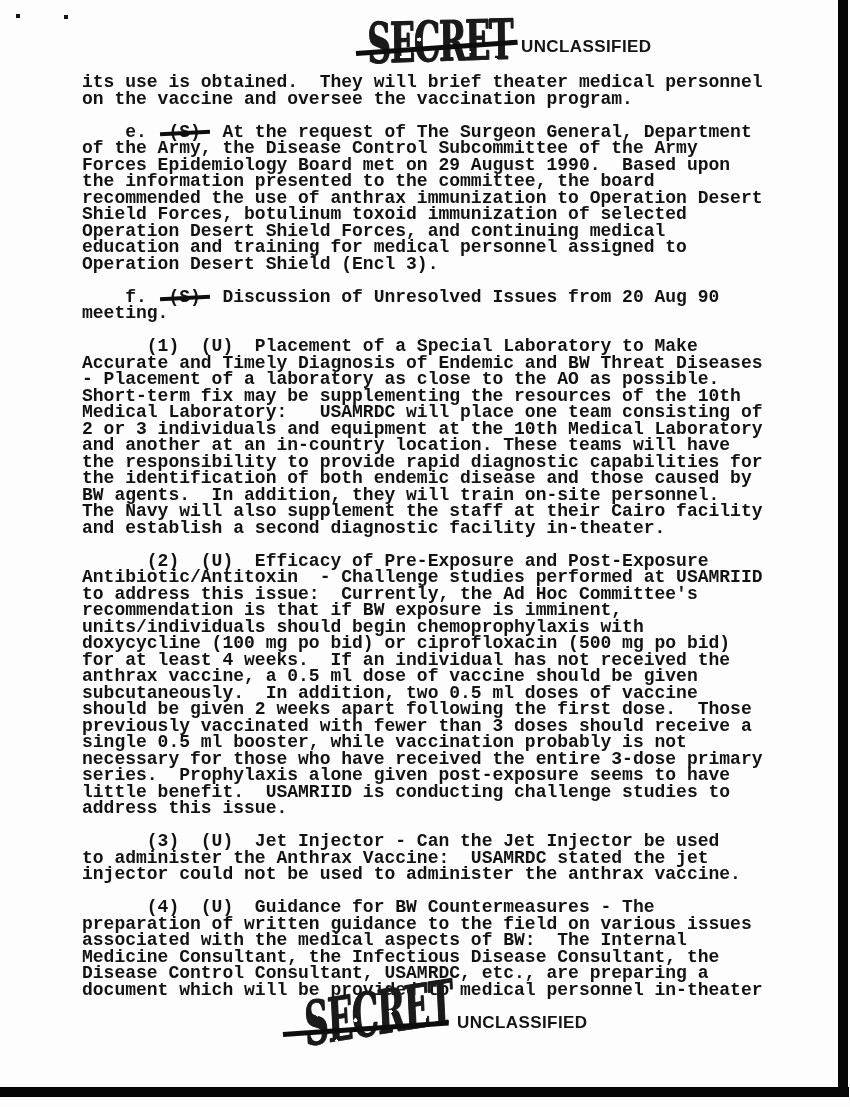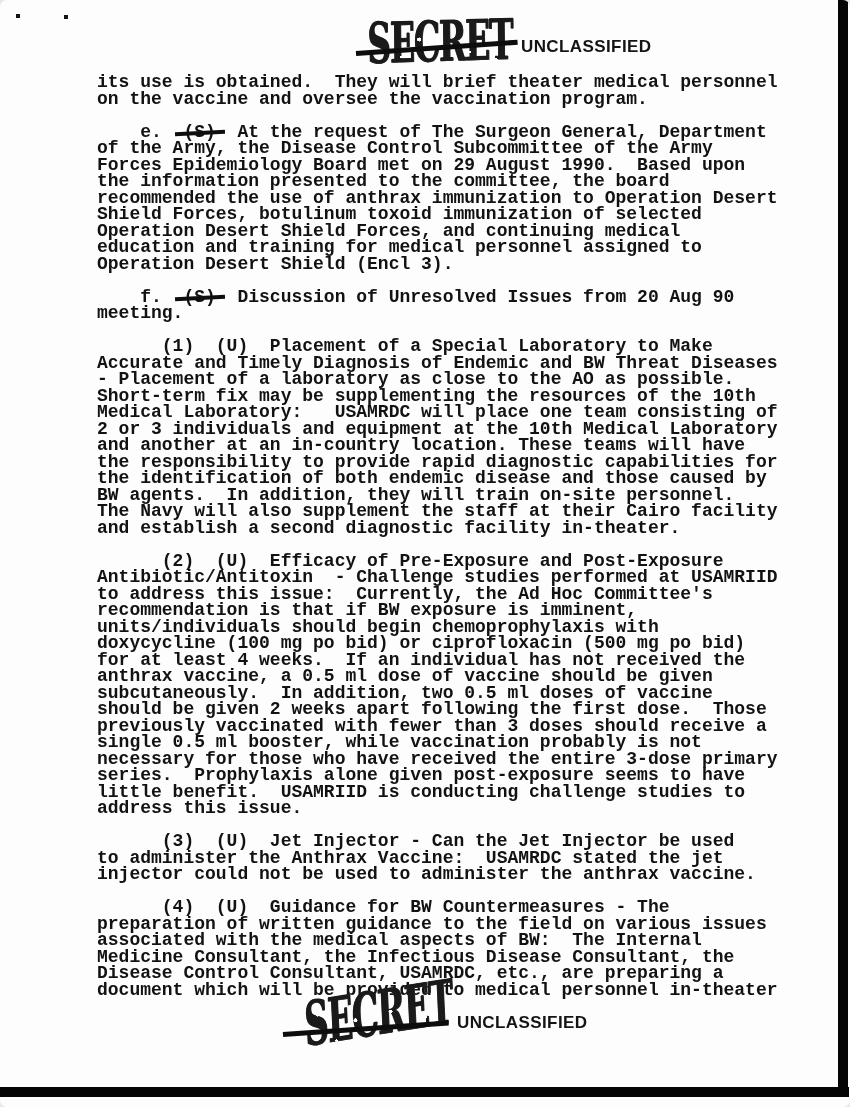--- a/index.html
+++ b/index.html
@@ -8,21 +8,20 @@
     padding: 0;
     background: #e8e8e8;
   }
   #page {
     position: relative;
     width: 850px;
     height: 1107px;
     background: #fdfdfd;
     overflow: hidden;
     font-family: "Liberation Mono", monospace;
-    border-radius: 7px;
   }
 
   
   .scan-border-right {
     position: absolute;
     left: 838px; top: 0;
     width: 10px; height: 1097px;
     background: #050505;
   }
   .scan-border-bottom {
@@ -102,21 +101,20 @@
   
   #document-body {
     position: absolute;
     left: 82px; top: 74px;
     font-family: "Liberation Mono", monospace;
     font-weight: bold;
     font-size: 18px;
     line-height: 16.5px;
     color: #121212;
     white-space: pre;
-    margin-left: 15px;
   }
   .line { height: 16.5px; }
   .struck {
     position: relative;
     display: inline-block;
   }
   .struck::after {
     content: "";
     position: absolute;
     left: -8px; right: -10px;

